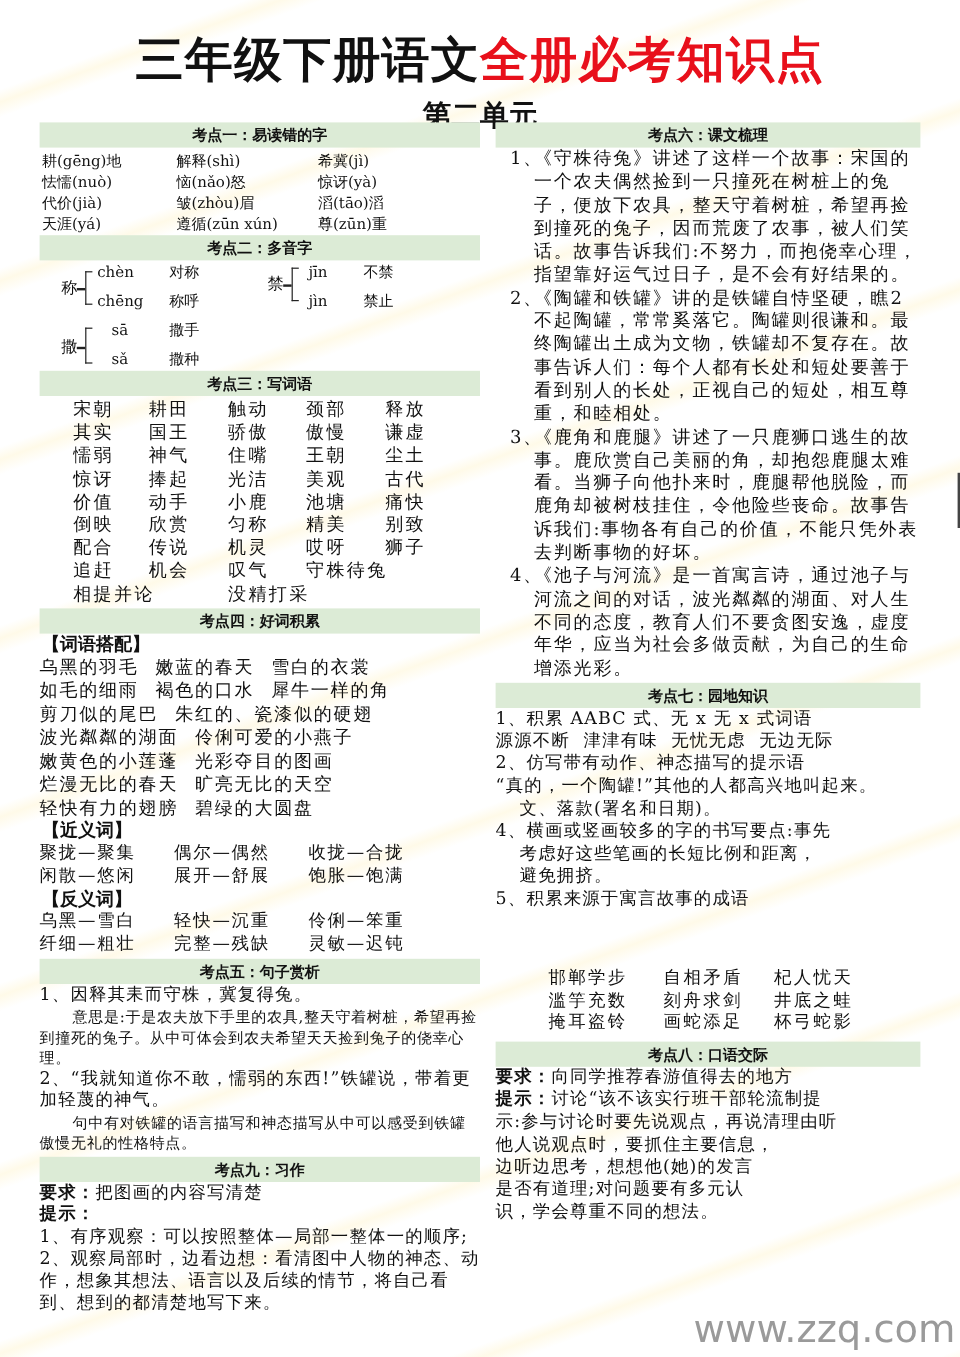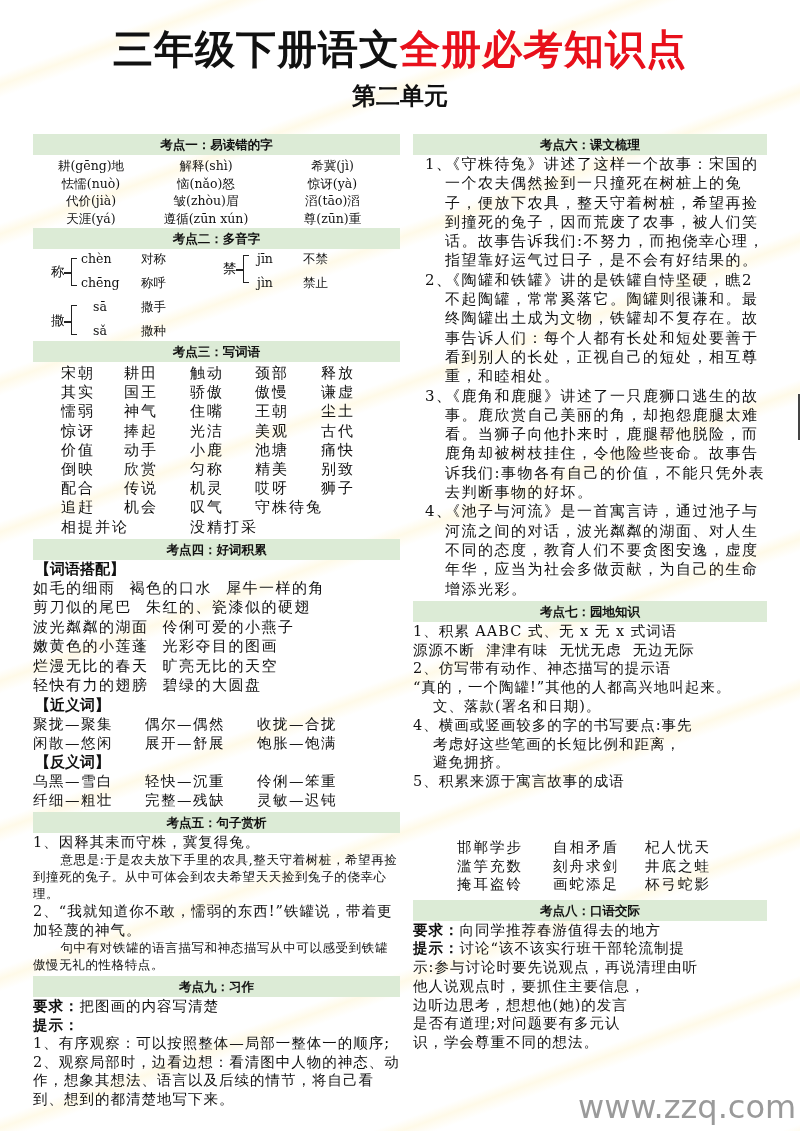--- a/index.html
+++ b/index.html
@@ -16,28 +16,28 @@
     position: absolute; left: 0; top: 22px; width: 800px; text-align: center;
     font-size: 40px; font-weight: bold; letter-spacing: 1px;
     font-family: "DejaVu Serif", serif;
   }
   .title .black { color: #111; }
   .title .red { color: #e8101b; }
   .subtitle {
     position: absolute; left: 0; top: 80px; width: 800px; text-align: center;
     font-size: 24px; font-weight: bold; color: #111;
   }
-  .col { position: absolute; top: 134px; }
+  .col { position: absolute; top: 102px; }
   .col-left { left: 33px; width: 367px; }
   .col-right { left: 413px; width: 354px; }
   .sec-head {
     background: #dcebd6; text-align: center; font-size: 12.5px; font-weight: bold;
     height: 21px; line-height: 21px; color: #111;
   }
-  .pinyin-grid { display: grid; grid-template-columns: 112px 118px 1fr; font-size: 12.5px; line-height: 17.5px; padding: 2px 0 1px 2px; text-align: center; }
+  .pinyin-grid { display: grid; grid-template-columns: 112px 118px 1fr; font-size: 12.5px; line-height: 17.5px; padding: 2px 0 1px 2px; }
   .poly { position: relative; height: 116px; font-size: 12.5px; }
   .poly .item { position: absolute; }
   .brace { position: absolute; border-left: 1.5px solid #222; border-top: 1.5px solid #222; border-bottom: 1.5px solid #222; width: 6px; }
   .brace-tick { position: absolute; height: 1.5px; background: #222; width: 7px; }
   .words { display: grid; grid-template-columns: 63px 66px 65px 66px 1fr; padding: 2px 0 0 28px; font-size: 15px; line-height: 19.2px; letter-spacing: 2px; }
   .words .span2 { grid-column: span 2; }
   .words .span3 { grid-column: span 3; }
   .sub-h { font-size: 15px; font-weight: bold; line-height: 19px; padding-left: 2px; }
   .phrase-row { font-size: 15px; line-height: 19.5px; white-space: nowrap; letter-spacing: 1.5px; }
   .phrase-row span { margin-right: 14px; }
@@ -153,20 +153,21 @@
     <span>追赶</span>
     <span>机会</span>
     <span>叹气</span>
     <span class="span2">守株待兔</span>
     <span class="span2">相提并论</span>
     <span class="span3">没精打采</span>
   </div>
 
   <div class="sec-head" style="margin-top:2px">考点四：好词积累</div>
   <div class="sub-h">【词语搭配】</div>
+  <div class="phrase-row"><span>乌黑的羽毛</span><span>嫩蓝的春天</span><span>雪白的衣裳</span></div>
   <div class="phrase-row"><span>如毛的细雨</span><span>褐色的口水</span><span>犀牛一样的角</span></div>
   <div class="phrase-row"><span>剪刀似的尾巴</span><span>朱红的、瓷漆似的硬翅</span></div>
   <div class="phrase-row"><span>波光粼粼的湖面</span><span>伶俐可爱的小燕子</span></div>
   <div class="phrase-row"><span>嫩黄色的小莲蓬</span><span>光彩夺目的图画</span></div>
   <div class="phrase-row"><span>烂漫无比的春天</span><span>旷亮无比的天空</span></div>
   <div class="phrase-row"><span>轻快有力的翅膀</span><span>碧绿的大圆盘</span></div>
   <div class="sub-h">【近义词】</div>
   <div class="syn-row"><span>聚拢—聚集</span><span>偶尔—偶然</span><span>收拢—合拢</span></div>
   <div class="syn-row"><span>闲散—悠闲</span><span>展开—舒展</span><span>饱胀—饱满</span></div>
   <div class="sub-h">【反义词】</div>

